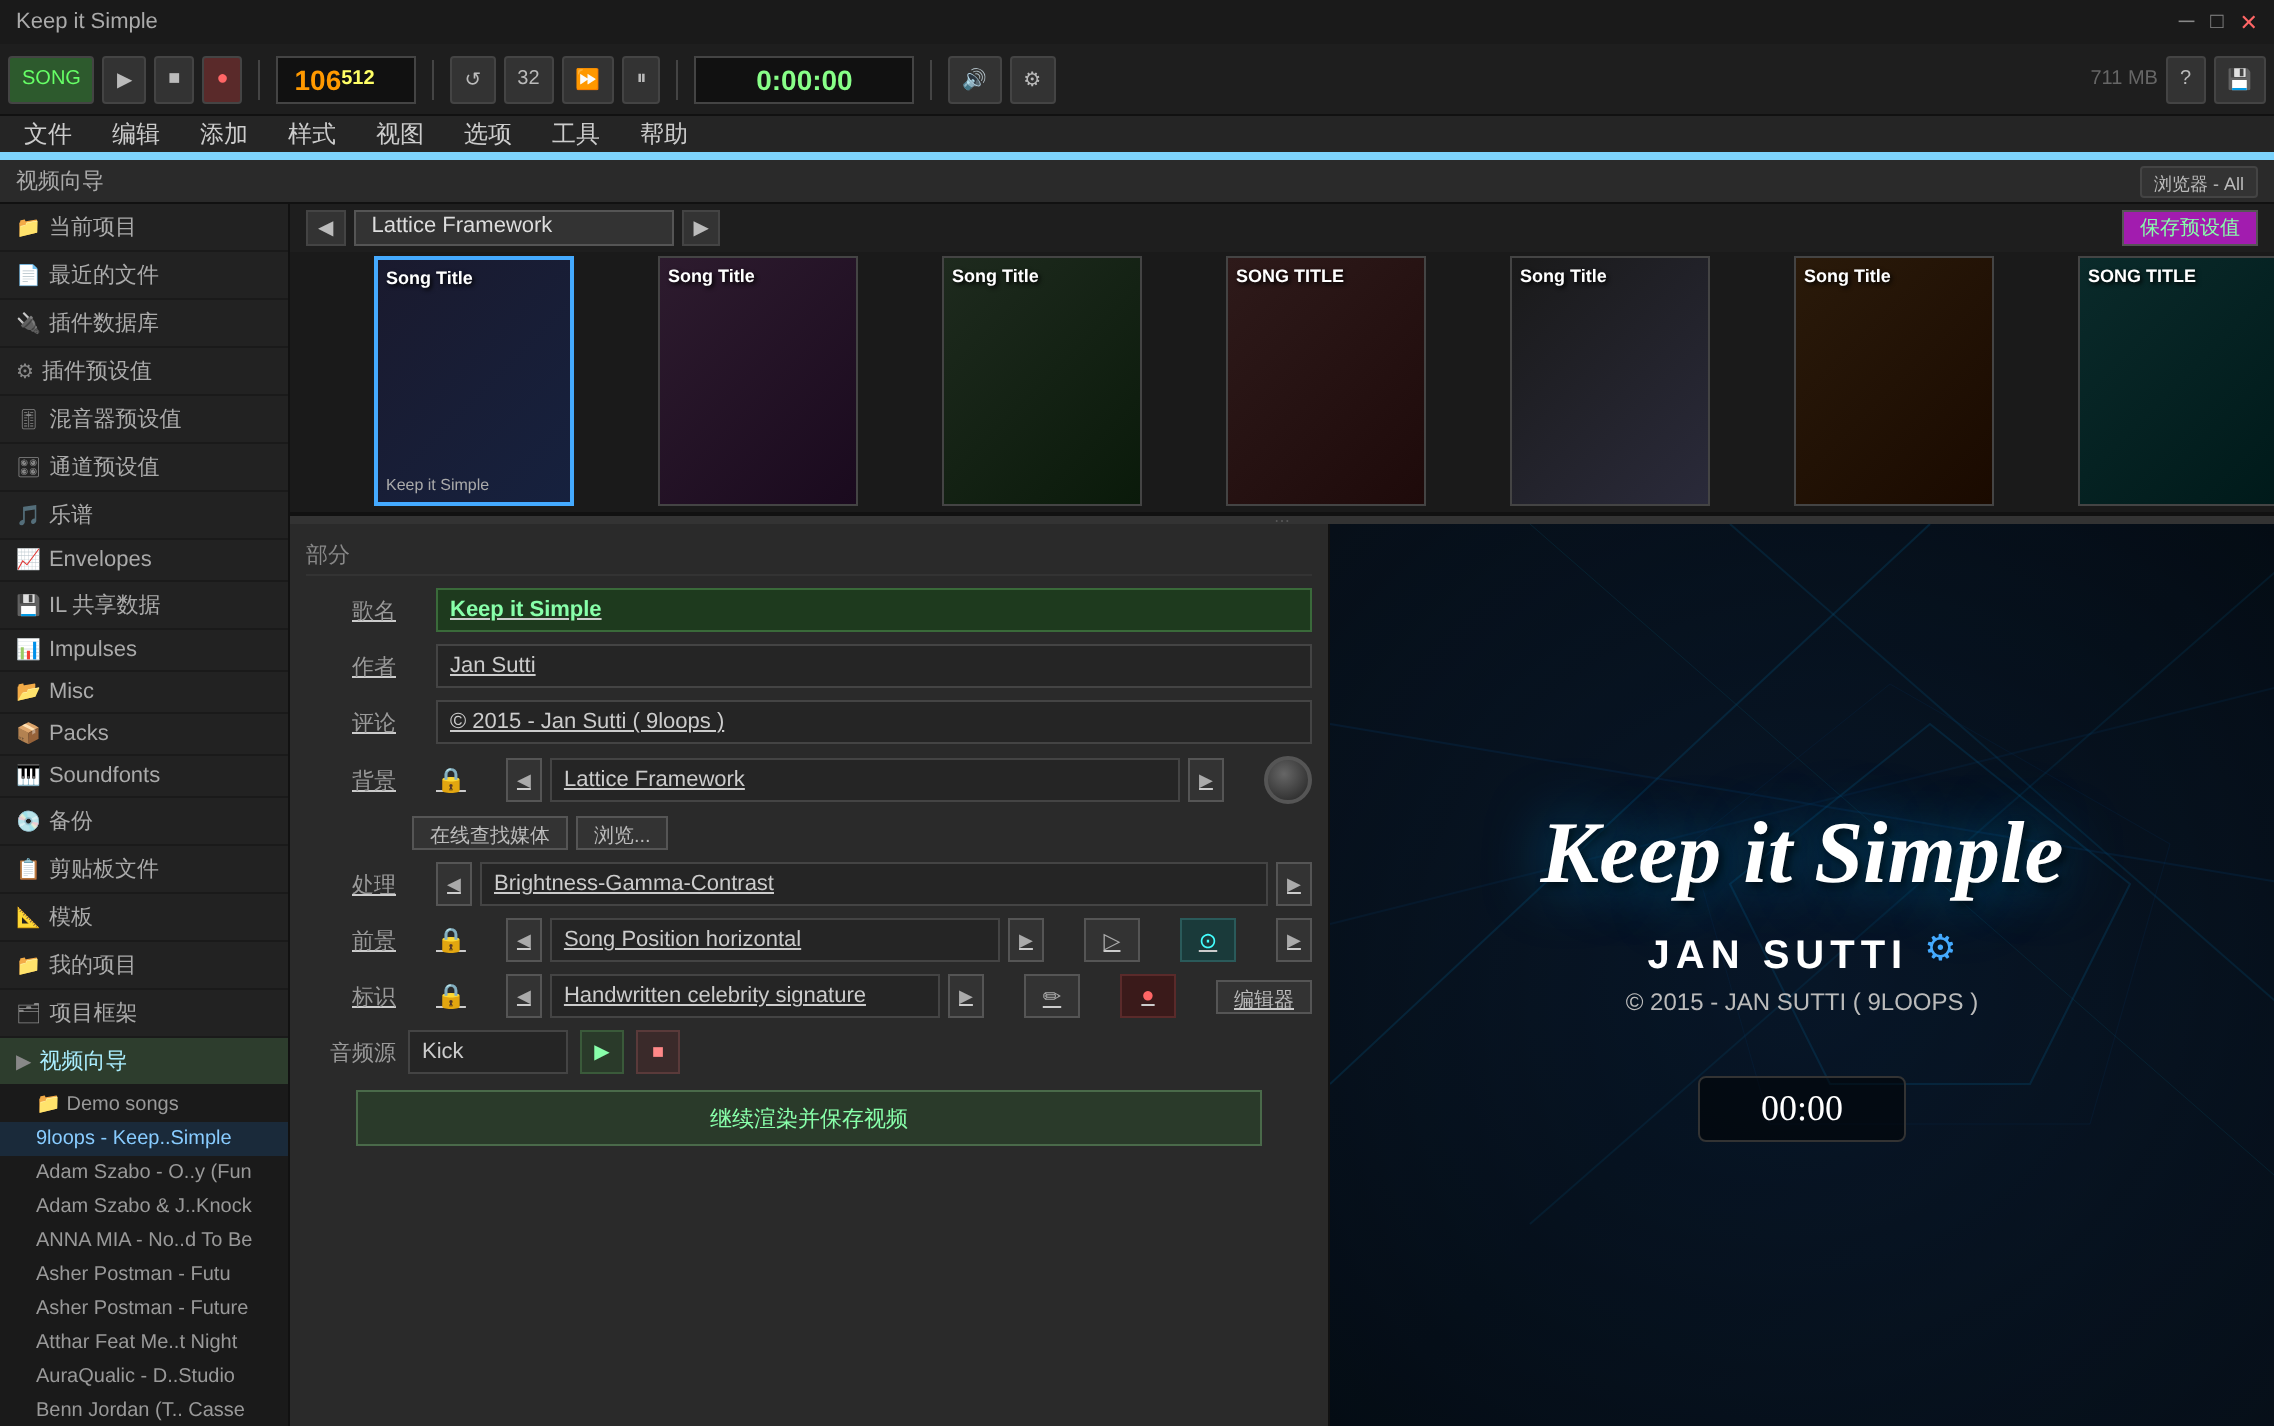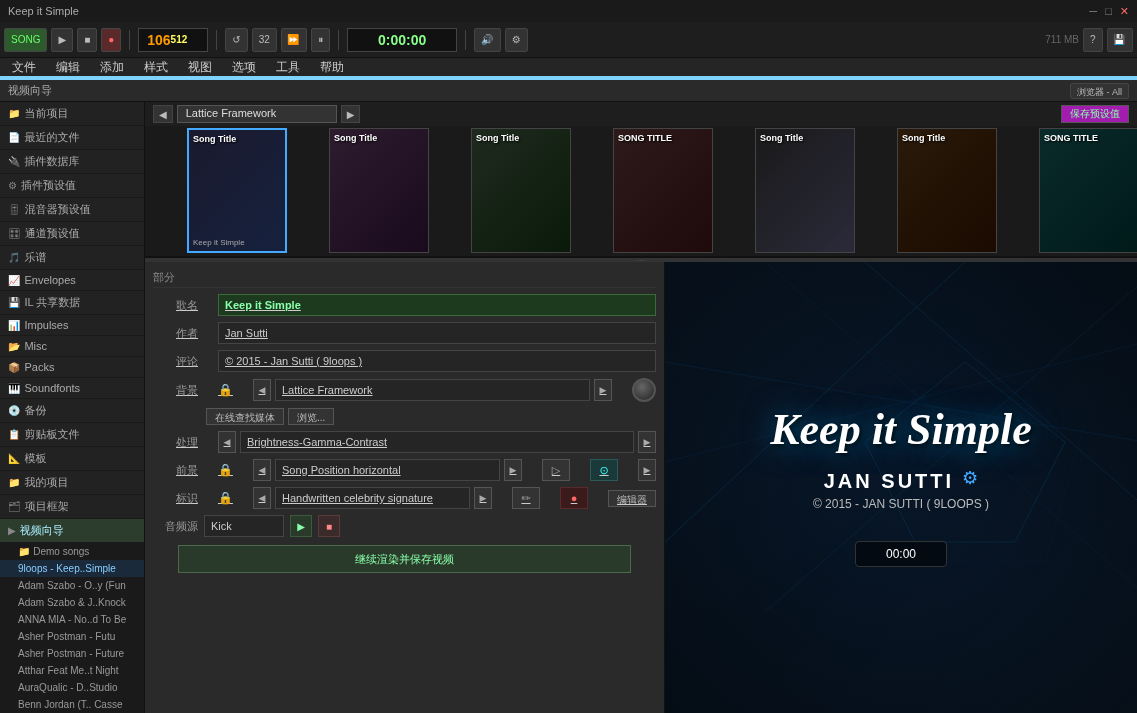--- a/index.html
+++ b/index.html
@@ -833,21 +833,21 @@
           <div class="preview-content">
             <div class="preview-title" style="font-size:44px; color:#fff; font-style:italic; font-family:Georgia,serif; text-shadow:0 0 30px rgba(0,180,255,0.5), 2px 2px 4px #000; line-height:1;">
               Keep it Simple
             </div>
             <div style="display:flex; align-items:center; gap:8px; margin-top:10px;">
               <div class="preview-artist" style="font-size:20px; letter-spacing:3px; color:#fff; font-weight:bold;">JAN SUTTI</div>
               <span style="font-size:18px; color:#4af;">⚙</span>
             </div>
             <div class="preview-copyright" style="font-size:12px; color:#bbb; margin-top:4px;">© 2015 - JAN SUTTI ( 9LOOPS )</div>
             <div style="margin-top:30px; background:rgba(0,0,0,0.5); padding:5px 30px; border-radius:4px; border:1px solid #333;">
-              <span class="preview-time" style="font-size:12px; color:#fff; background:none; padding:0; margin:0;">00:00</span>
+              <span class="preview-time" style="font-size:18px; color:#fff; background:none; padding:0; margin:0;font-family:Liberation Serif, serif;">00:00</span>
             </div>
           </div>
         </div>
       </div>
 
     </div>
 
   </div>
 
 </div>

